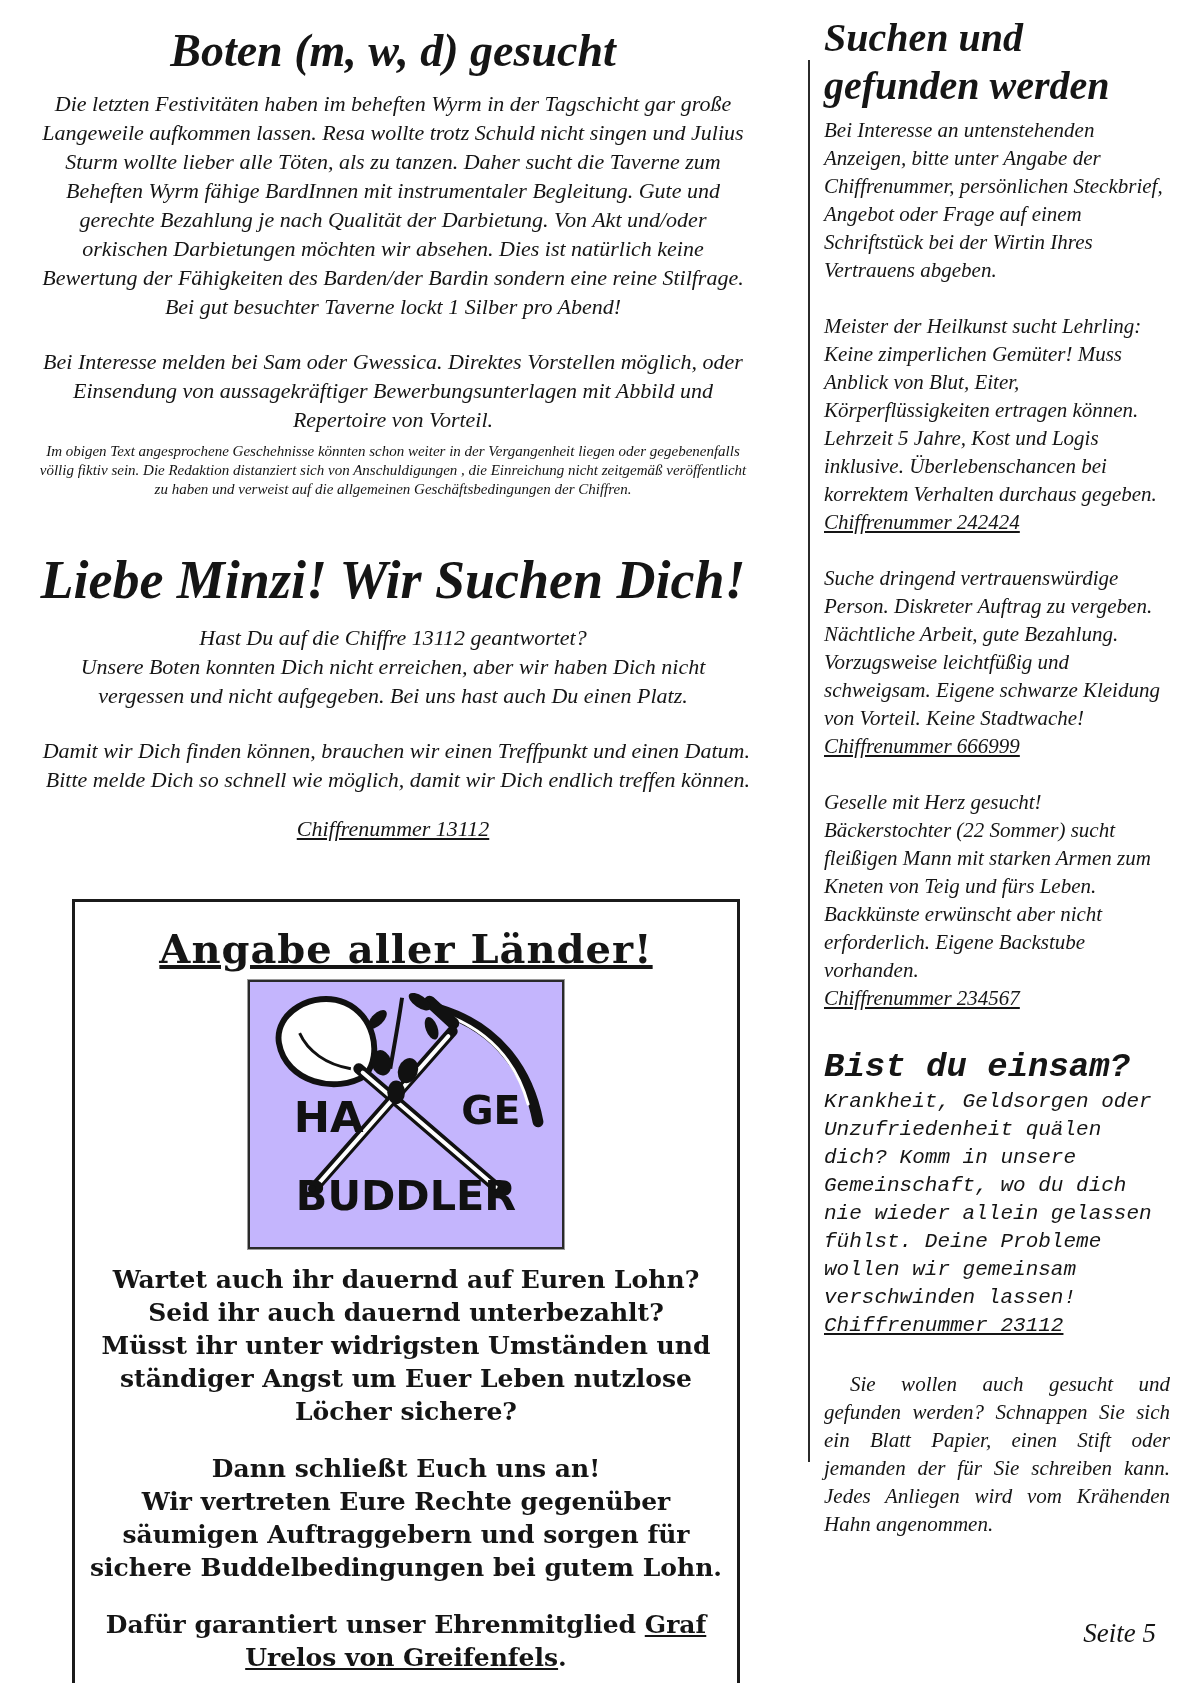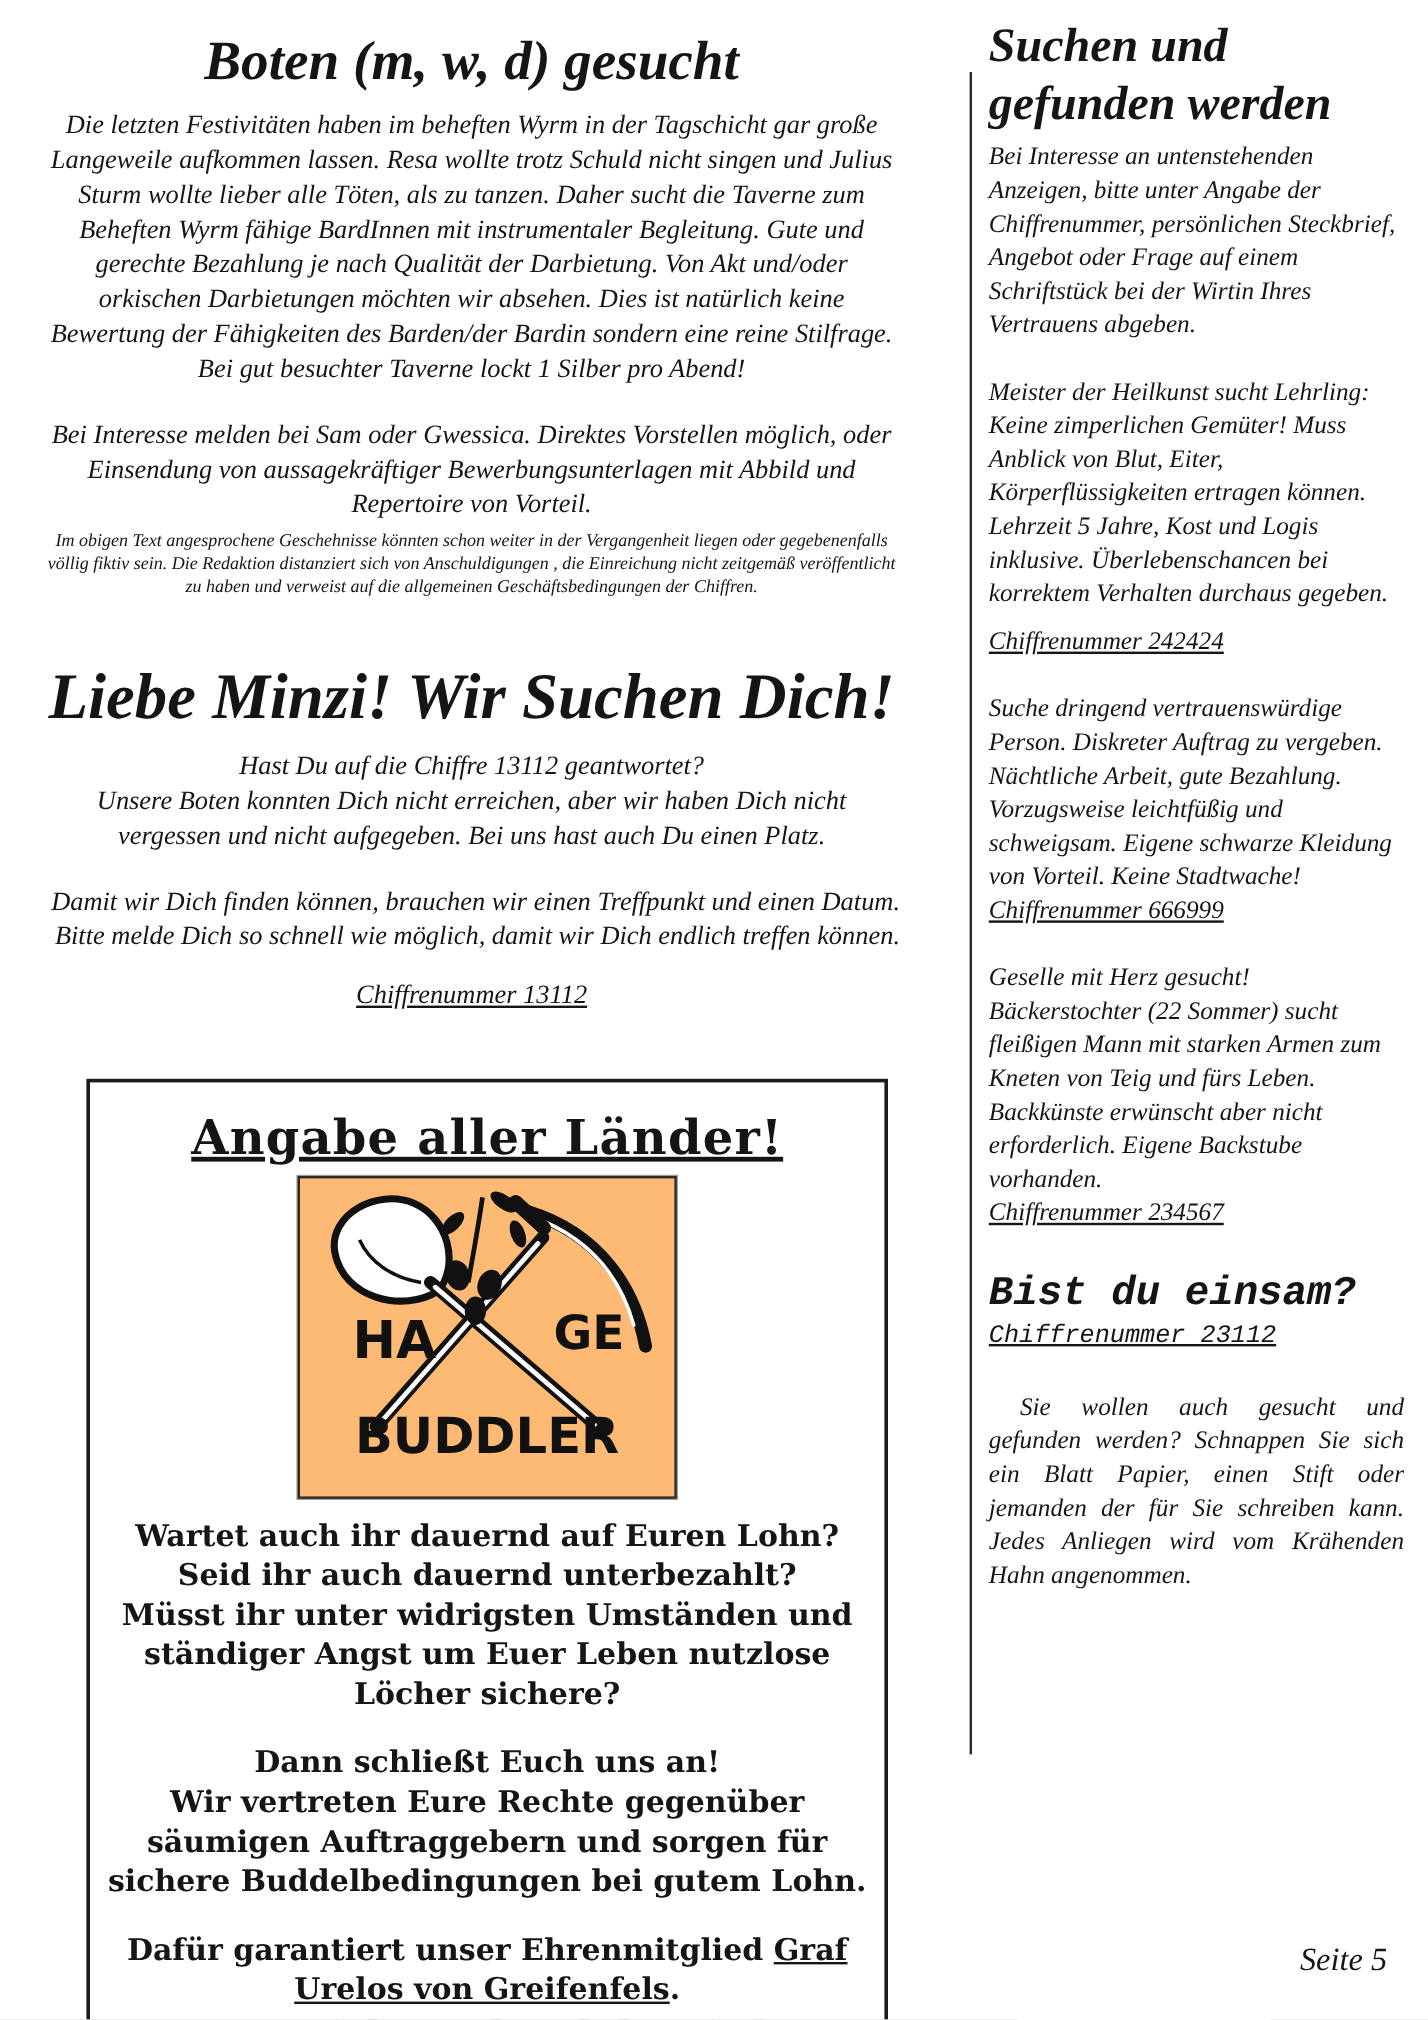--- a/index.html
+++ b/index.html
@@ -35,21 +35,21 @@
     box-sizing:border-box;
   }
   .buddler-title {
     font-size:40px; line-height:1.05; margin:6px 0 10px 0;
     text-decoration:underline; letter-spacing:1px;
   }
   .logo-frame {
     width:312px; height:265px; margin:8px auto 14px auto;
     border:2px solid #2a2a2a;
     box-shadow:0 0 0 1px #9a9a9a;
-    background:#fdba74;
+    background:#c4b5fd;
   }
   .buddler-q { font-size:25px; line-height:33px; }
   .buddler-join { font-size:25px; line-height:33px; margin-top:24px; }
   .buddler-p { font-size:25px; line-height:33px; }
   .buddler-guarantee { font-size:25px; line-height:33px; margin-top:24px; }
   .guarantee-name { text-decoration:underline; }
   .buddler-slogan { font-size:31px; line-height:38px; margin-top:4px; }
 
   
   .col-divider {
@@ -137,35 +137,36 @@
   </section>
 
   <div class="col-divider"></div>
 
   <section class="right-col">
     <h1 class="right-title">Suchen und gefunden werden</h1>
     <p class="right-copy" style="margin:0;">Bei Interesse an untenstehenden Anzeigen, bitte unter Angabe der Chiffrenummer, persönlichen Steckbrief, Angebot oder Frage auf einem Schriftstück bei der Wirtin Ihres Vertrauens abgeben.</p>
 
     <div class="right-ad">
       <div class="right-copy">Meister der Heilkunst sucht Lehrling: Keine zimperlichen Gemüter! Muss Anblick von Blut, Eiter, Körperflüssigkeiten ertragen können. Lehrzeit 5 Jahre, Kost und Logis inklusive. Überlebenschancen bei korrektem Verhalten durchaus gegeben.</div>
-      <div class="chiffre right-copy" style="margin-top:12px;">Chiffrenummer 242424</div>
+      <div class="chiffre right-copy" style="margin-top:0;">Chiffrenummer 242424</div>
     </div>
 
     <div class="right-ad">
       <div class="right-copy">Suche dringend vertrauenswürdige Person. Diskreter Auftrag zu vergeben. Nächtliche Arbeit, gute Bezahlung. Vorzugsweise leichtfüßig und schweigsam. Eigene schwarze Kleidung von Vorteil. Keine Stadtwache!</div>
       <div class="chiffre right-copy" style="margin-top:0;">Chiffrenummer 666999</div>
     </div>
 
     <div class="right-ad">
       <div class="right-copy">Geselle mit Herz gesucht! Bäckerstochter (22 Sommer) sucht fleißigen Mann mit starken Armen zum Kneten von Teig und fürs Leben. Backkünste erwünscht aber nicht erforderlich. Eigene Backstube vorhanden.</div>
       <div class="chiffre right-copy" style="margin-top:0;">Chiffrenummer 234567</div>
     </div>
 
     <div class="einsam">
       <h2 class="einsam-title">Bist du einsam?</h2>
+      <div class="right-copy">Krankheit, Geldsorgen oder Unzufriedenheit quälen dich? Komm in unsere Gemeinschaft, wo du dich nie wieder allein gelassen fühlst. Deine Probleme wollen wir gemeinsam verschwinden lassen!</div>
       <div class="chiffre right-copy" style="margin-top:0;">Chiffrenummer 23112</div>
     </div>
 
     <p class="right-copy outro" style="margin-bottom:0;">Sie wollen auch gesucht und gefunden werden? Schnappen Sie sich ein Blatt Papier, einen Stift oder jemanden der für Sie schreiben kann. Jedes Anliegen wird vom Krähenden Hahn angenommen.</p>
   </section>
 
   <div class="page-number">Seite 5</div>
 
 </div>
 

